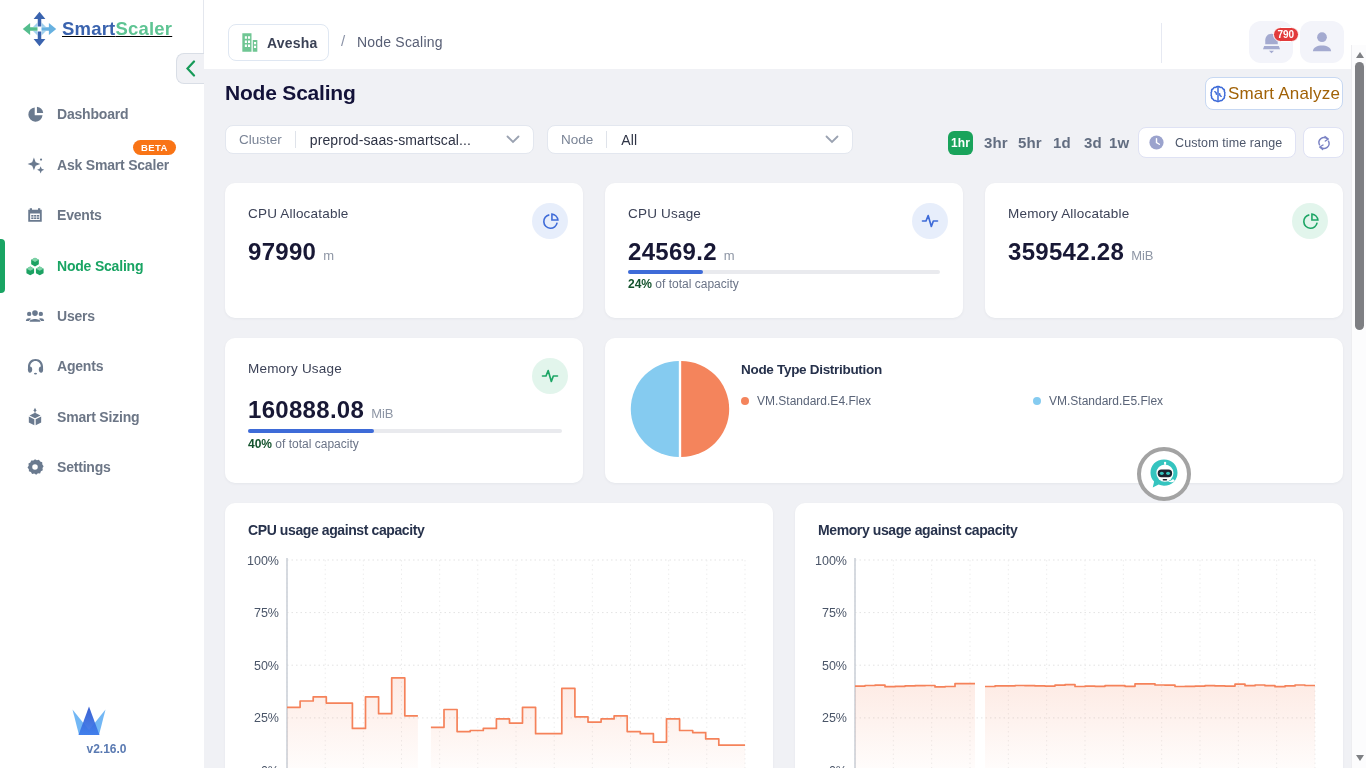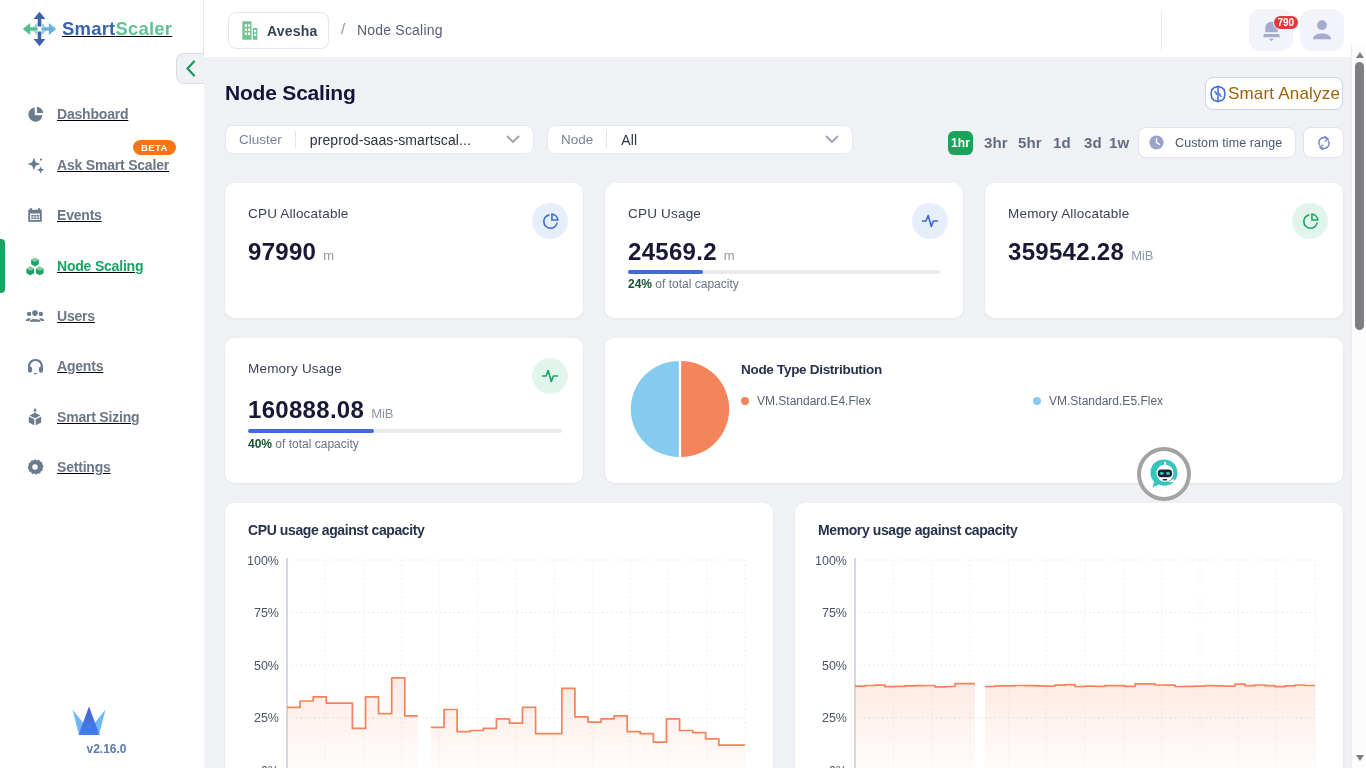--- a/index.html
+++ b/index.html
@@ -5,30 +5,30 @@
 * { margin:0; padding:0; box-sizing:border-box; }
 html,body { width:1366px; height:768px; overflow:hidden; background:#fff;
   font-family:"Liberation Sans", sans-serif; }
 #root { position:relative; width:1366px; height:768px; }
 
 #sidebar { position:absolute; left:0; top:0; width:203px; height:768px; background:#fff; z-index:5; }
 #topdiv { position:absolute; left:203px; top:0; width:1px; height:53px; background:#e4e7ee; z-index:7; }
 .logo { position:absolute; left:22px; top:11px; display:flex; align-items:center; }
 .logotext { font-size:18.5px; font-weight:bold; letter-spacing:0.2px; margin-left:5px;text-decoration:underline; }
 .logotext .s1 { color:#3a63ae; } .logotext .s2 { color:#5ec493; }
-.menu-item { position:absolute; left:0; width:203px; height:36px; display:flex; align-items:center;text-decoration:underline; }
+.menu-item { position:absolute; left:0; width:203px; height:36px; display:flex; align-items:center; }
 .menu-item .mi-ico { width:20px; margin-left:25px; display:flex; justify-content:center; }
 .menu-item .mi-txt { margin-left:12px; font-size:14px; font-weight:bold; color:#6c7686; letter-spacing:-0.2px; }
 .menu-item.active .mi-txt { color:#19a463; }
 .activebar { position:absolute; left:0; top:239px; width:5px; height:54px; background:#19a463; border-radius:0 4px 4px 0; }
 .beta { position:absolute; left:133px; top:140px; background:#f97416; color:#fff; font-size:9.5px; font-weight:bold; padding:2px 8px 2px; border-radius:9px; letter-spacing:0.4px; }
 #version { position:absolute; left:0; top:706px; width:178px; text-align:center; }
 #version .vtxt { color:#5a7ab2; font-size:12px; font-weight:bold; margin-top:2px;padding-left:35px; }
 
-#topbar { position:absolute; left:204px; top:4px; width:1162px; height:53px; background:#fff; z-index:6; }
+#topbar { position:absolute; left:204px; top:16px; width:1162px; height:53px; background:#fff; z-index:6; }
 .crumbchip { position:absolute; left:24px; top:8px; height:37px; border:1px solid #dfe7f2; border-radius:8px; background:#fff; display:flex; align-items:center; padding:0 10px 0 10px; }
 .crumbchip .ctxt { font-size:14px; font-weight:bold; color:#3b4256; margin-left:8px; letter-spacing:0.2px; }
 .crumbslash { position:absolute; left:137px; top:16px; color:#8b93a7; font-size:15px; }
 .crumbpage { position:absolute; left:153px; top:18px; color:#585f75; font-size:14px; letter-spacing:0.2px; }
 #hdrdiv { position:absolute; right:204px; top:7px; width:1px; height:40px; background:#e6e9f2; }
 .icobtn { position:absolute; top:5px; width:44px; height:42px; background:#f3f4fa; border-radius:12px; display:flex; align-items:center; justify-content:center; }
 #bellbtn { right:73px; } #userbtn { right:22px; }
 .badge { position:absolute; left:24px; top:6px; background:#e23b3b; border:1.5px solid #fff; color:#fff; font-size:10px; font-weight:bold; padding:1px 3.5px; border-radius:8px; letter-spacing:0; }
 
 #content { position:absolute; left:204px; top:53px; width:1162px; height:715px; background:#f0f1f5; }

